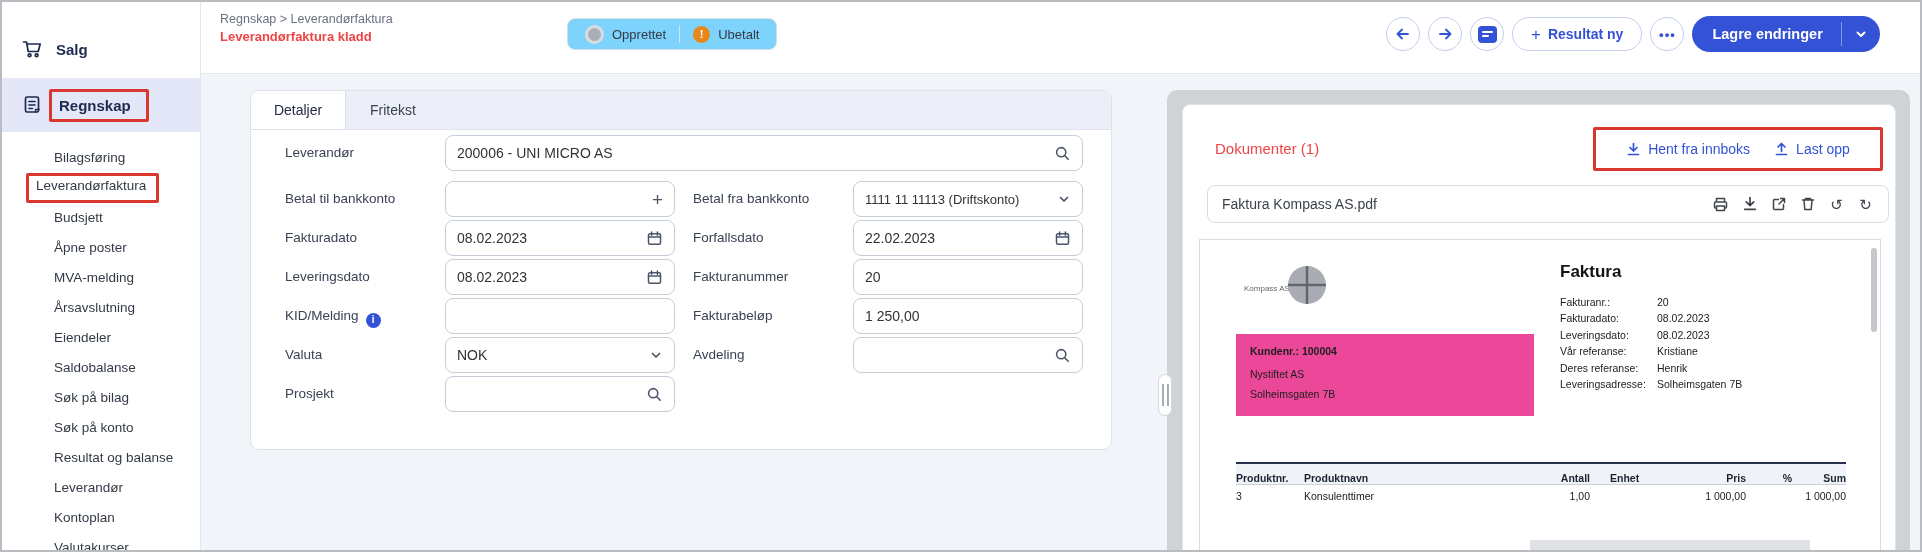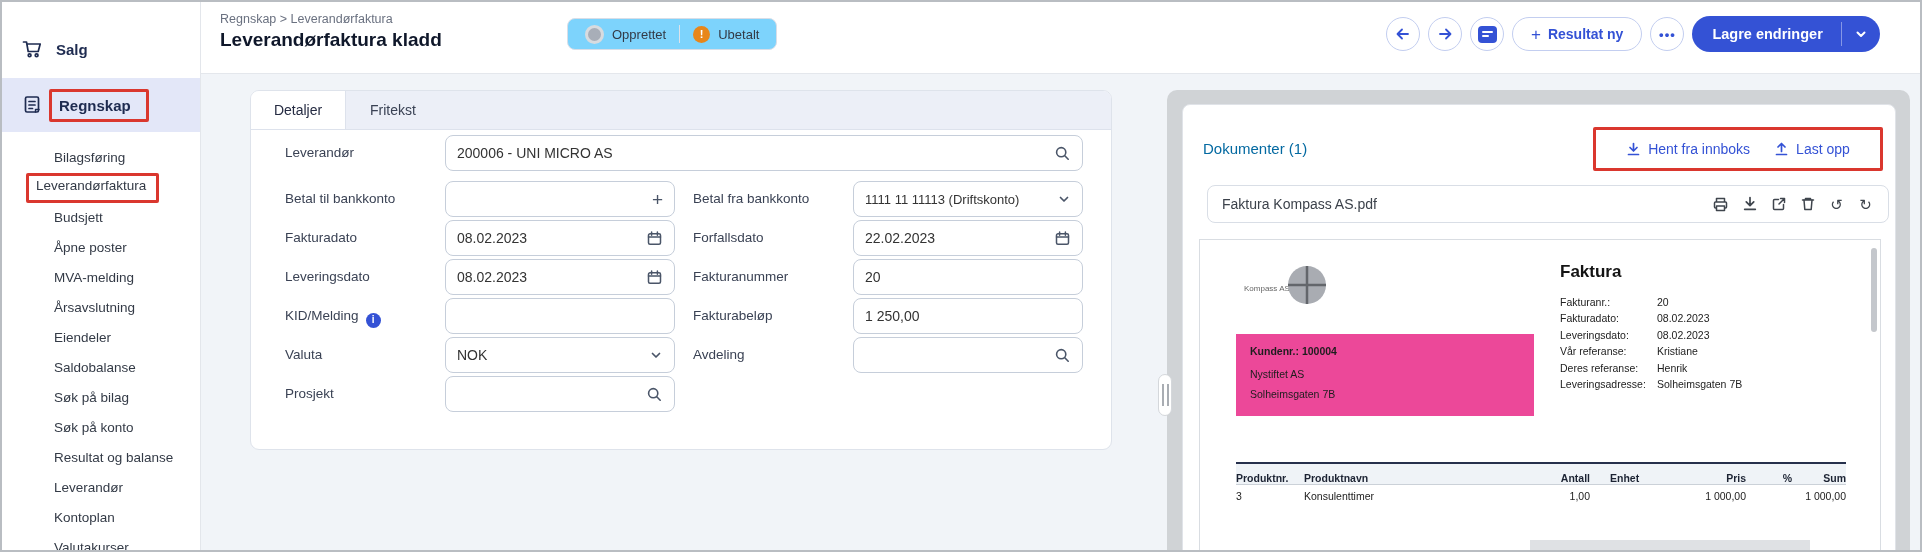--- a/index.html
+++ b/index.html
@@ -16,21 +16,21 @@
   .salg span{margin-left:13px;}
   .regnskap{top:76px;height:54px;background:#e3e7f8;font-size:15px;font-weight:bold;color:#1e2b50;}
   .red-box{display:inline-block;border:3px solid #da372e;padding:5px 15px 5px 7px;margin-left:6px;border-radius:2px;}
   .sub-list{position:absolute;top:141px;left:0;right:0;}
   .sub-item{height:30px;line-height:30px;padding-left:52px;font-size:13.5px;color:#333a46;cursor:pointer;white-space:nowrap;}
   .sub-item.boxed{display:flex;padding-left:24px;}
   .sub-annot{display:inline-block;border:3px solid #da372e;border-radius:2px;padding:1px 10px 2px 7px;line-height:18px;}
 
   
   .breadcrumb{position:absolute;left:218px;top:10px;font-size:12.5px;color:#6a7180;}
-  .page-title{position:absolute;left:218px;top:27px;font-size:19px;font-weight:bold;color:#0f172a;}
+  .page-title{position:absolute;left:218px;top:27px;font-size:13px;font-weight:bold;color:#ef4444;}
   .badge-group{position:absolute;left:565px;top:16px;height:30px;display:flex;align-items:center;
                background:#7dd3fc;border:1px solid #d8dee8;border-radius:8px;padding:0 4px;}
   .badge{display:flex;align-items:center;gap:8px;padding:0 13px;font-size:13px;color:#333a46;}
   .badge-divider{width:1px;height:18px;background:#dde2ea;}
   .dot-created{width:13px;height:13px;border-radius:50%;background:#a8aeb8;border:3px solid #d8dbdf;box-sizing:content-box;}
   .dot-unpaid{width:17px;height:17px;border-radius:50%;background:#e8861a;color:#fff;font-size:11px;font-weight:bold;
               display:flex;align-items:center;justify-content:center;line-height:1;}
 
   .top-actions{position:absolute;left:1384px;top:14px;display:flex;align-items:center;gap:8px;}
   .circle-btn{width:34px;height:34px;border-radius:50%;background:#fff;border:1px solid #c3cef0;
@@ -64,21 +64,21 @@
   .fld.c2{left:602px;width:230px;}
   .fld.wide{left:194px;width:638px;}
   .plus-g{font-size:19px;color:#454c57;line-height:1;}
   .info-dot{display:inline-flex;width:15px;height:15px;border-radius:50%;background:#3452d5;color:#fff;
             align-items:center;justify-content:center;font-size:10px;font-weight:bold;margin-left:7px;vertical-align:-3px;}
 
   
   .doc-frame{position:absolute;left:1165px;top:88px;width:743px;height:464px;background:#d0d3d6;border-radius:10px 10px 0 0;}
   .doc-card{position:absolute;left:15px;top:14px;width:714px;height:450px;background:#fff;border:1px solid #e0e3e8;
             border-radius:8px 8px 0 0;box-sizing:border-box;}
-  .doc-title{position:absolute;left:20px;top:35px;font-size:15px;color:#0369a1;}
+  .doc-title{position:absolute;left:32px;top:35px;font-size:15px;color:#ef4444;}
   .doc-links{position:absolute;left:410px;top:22px;width:290px;height:44px;border:3px solid #da372e;border-radius:2px;
              box-sizing:border-box;display:flex;align-items:center;justify-content:center;gap:24px;}
   .doc-link{display:flex;align-items:center;gap:7px;color:#3452d5;font-size:14px;cursor:pointer;white-space:nowrap;}
   .file-row{position:absolute;left:16px;top:80px;width:682px;height:38px;border:1px solid #d9dee6;border-radius:8px;
             box-sizing:border-box;display:flex;align-items:center;padding:0 14px;font-size:14px;color:#3c424b;margin-left:8px;}
   .file-icons{margin-left:auto;display:flex;align-items:center;gap:12px;color:#3f454d;}
   .file-icons .fi{width:17px;height:17px;display:flex;align-items:center;justify-content:center;cursor:pointer;font-size:15px;line-height:1;}
 
   .preview{position:absolute;left:16px;top:134px;width:682px;height:316px;background:#fff;border:1px solid #d9dde2;
            box-sizing:border-box;overflow:hidden;}

